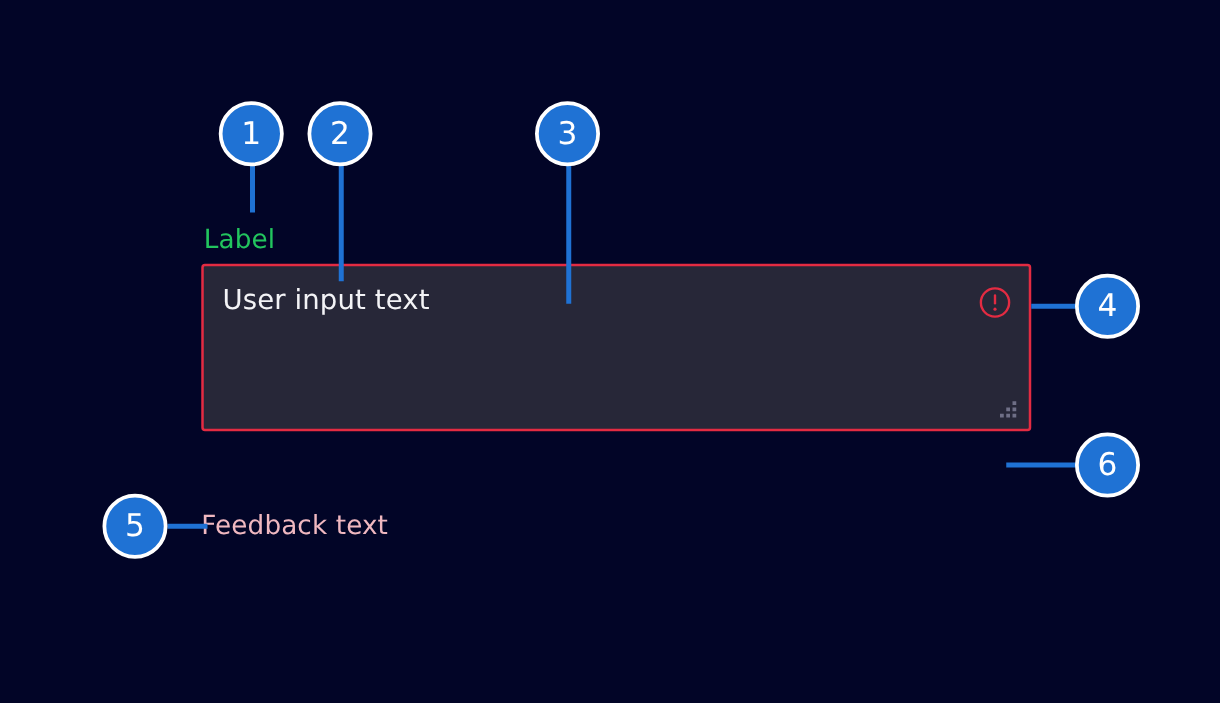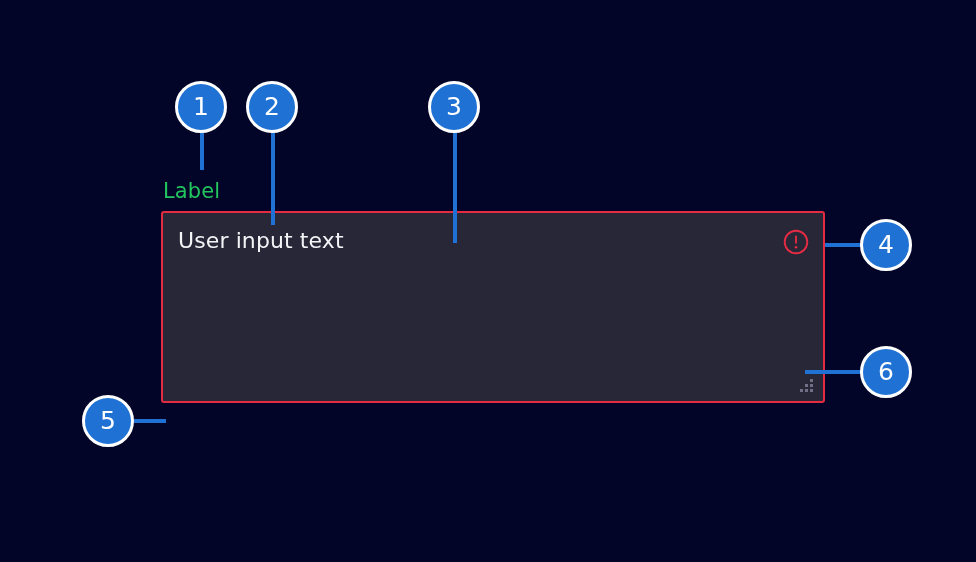--- a/index.html
+++ b/index.html
@@ -38,21 +38,21 @@
     color: #22c55e;
     letter-spacing: 0.1px;
     margin: 0 0 7px 2px;
     font-weight: 400;
   }
 
   .textarea-box {
     position: relative;
     box-sizing: border-box;
     width: 664px;
-    height: 192px;
+    height: 134px;
     background: #272738;
     border: 2px solid #e32b42;
     border-radius: 3px;
   }
 
   .textarea-value {
     position: absolute;
     left: 15px;
     top: 14px;
     font-size: 22px;
@@ -155,20 +155,21 @@
           <rect x="11" y="6" width="3" height="3" fill="#6f6f86"></rect>
           <rect x="1" y="11" width="3" height="3" fill="#6f6f86"></rect>
           <rect x="6" y="11" width="3" height="3" fill="#6f6f86"></rect>
           <rect x="11" y="11" width="3" height="3" fill="#6f6f86"></rect>
         </svg>
       </span>
 
     </div>
   </div>
 
+  <div class="field-feedback">Feedback text</div>
 
   <div class="callout" style="left:175px; top:81px;">1</div>
   <div class="callout" style="left:246px; top:81px;">2</div>
   <div class="callout" style="left:428px; top:81px;">3</div>
   <div class="callout" style="left:860px; top:219px;">4</div>
   <div class="callout" style="left:82px;  top:395px;">5</div>
   <div class="callout" style="left:860px; top:346px;">6</div>
 
 </div>
 

